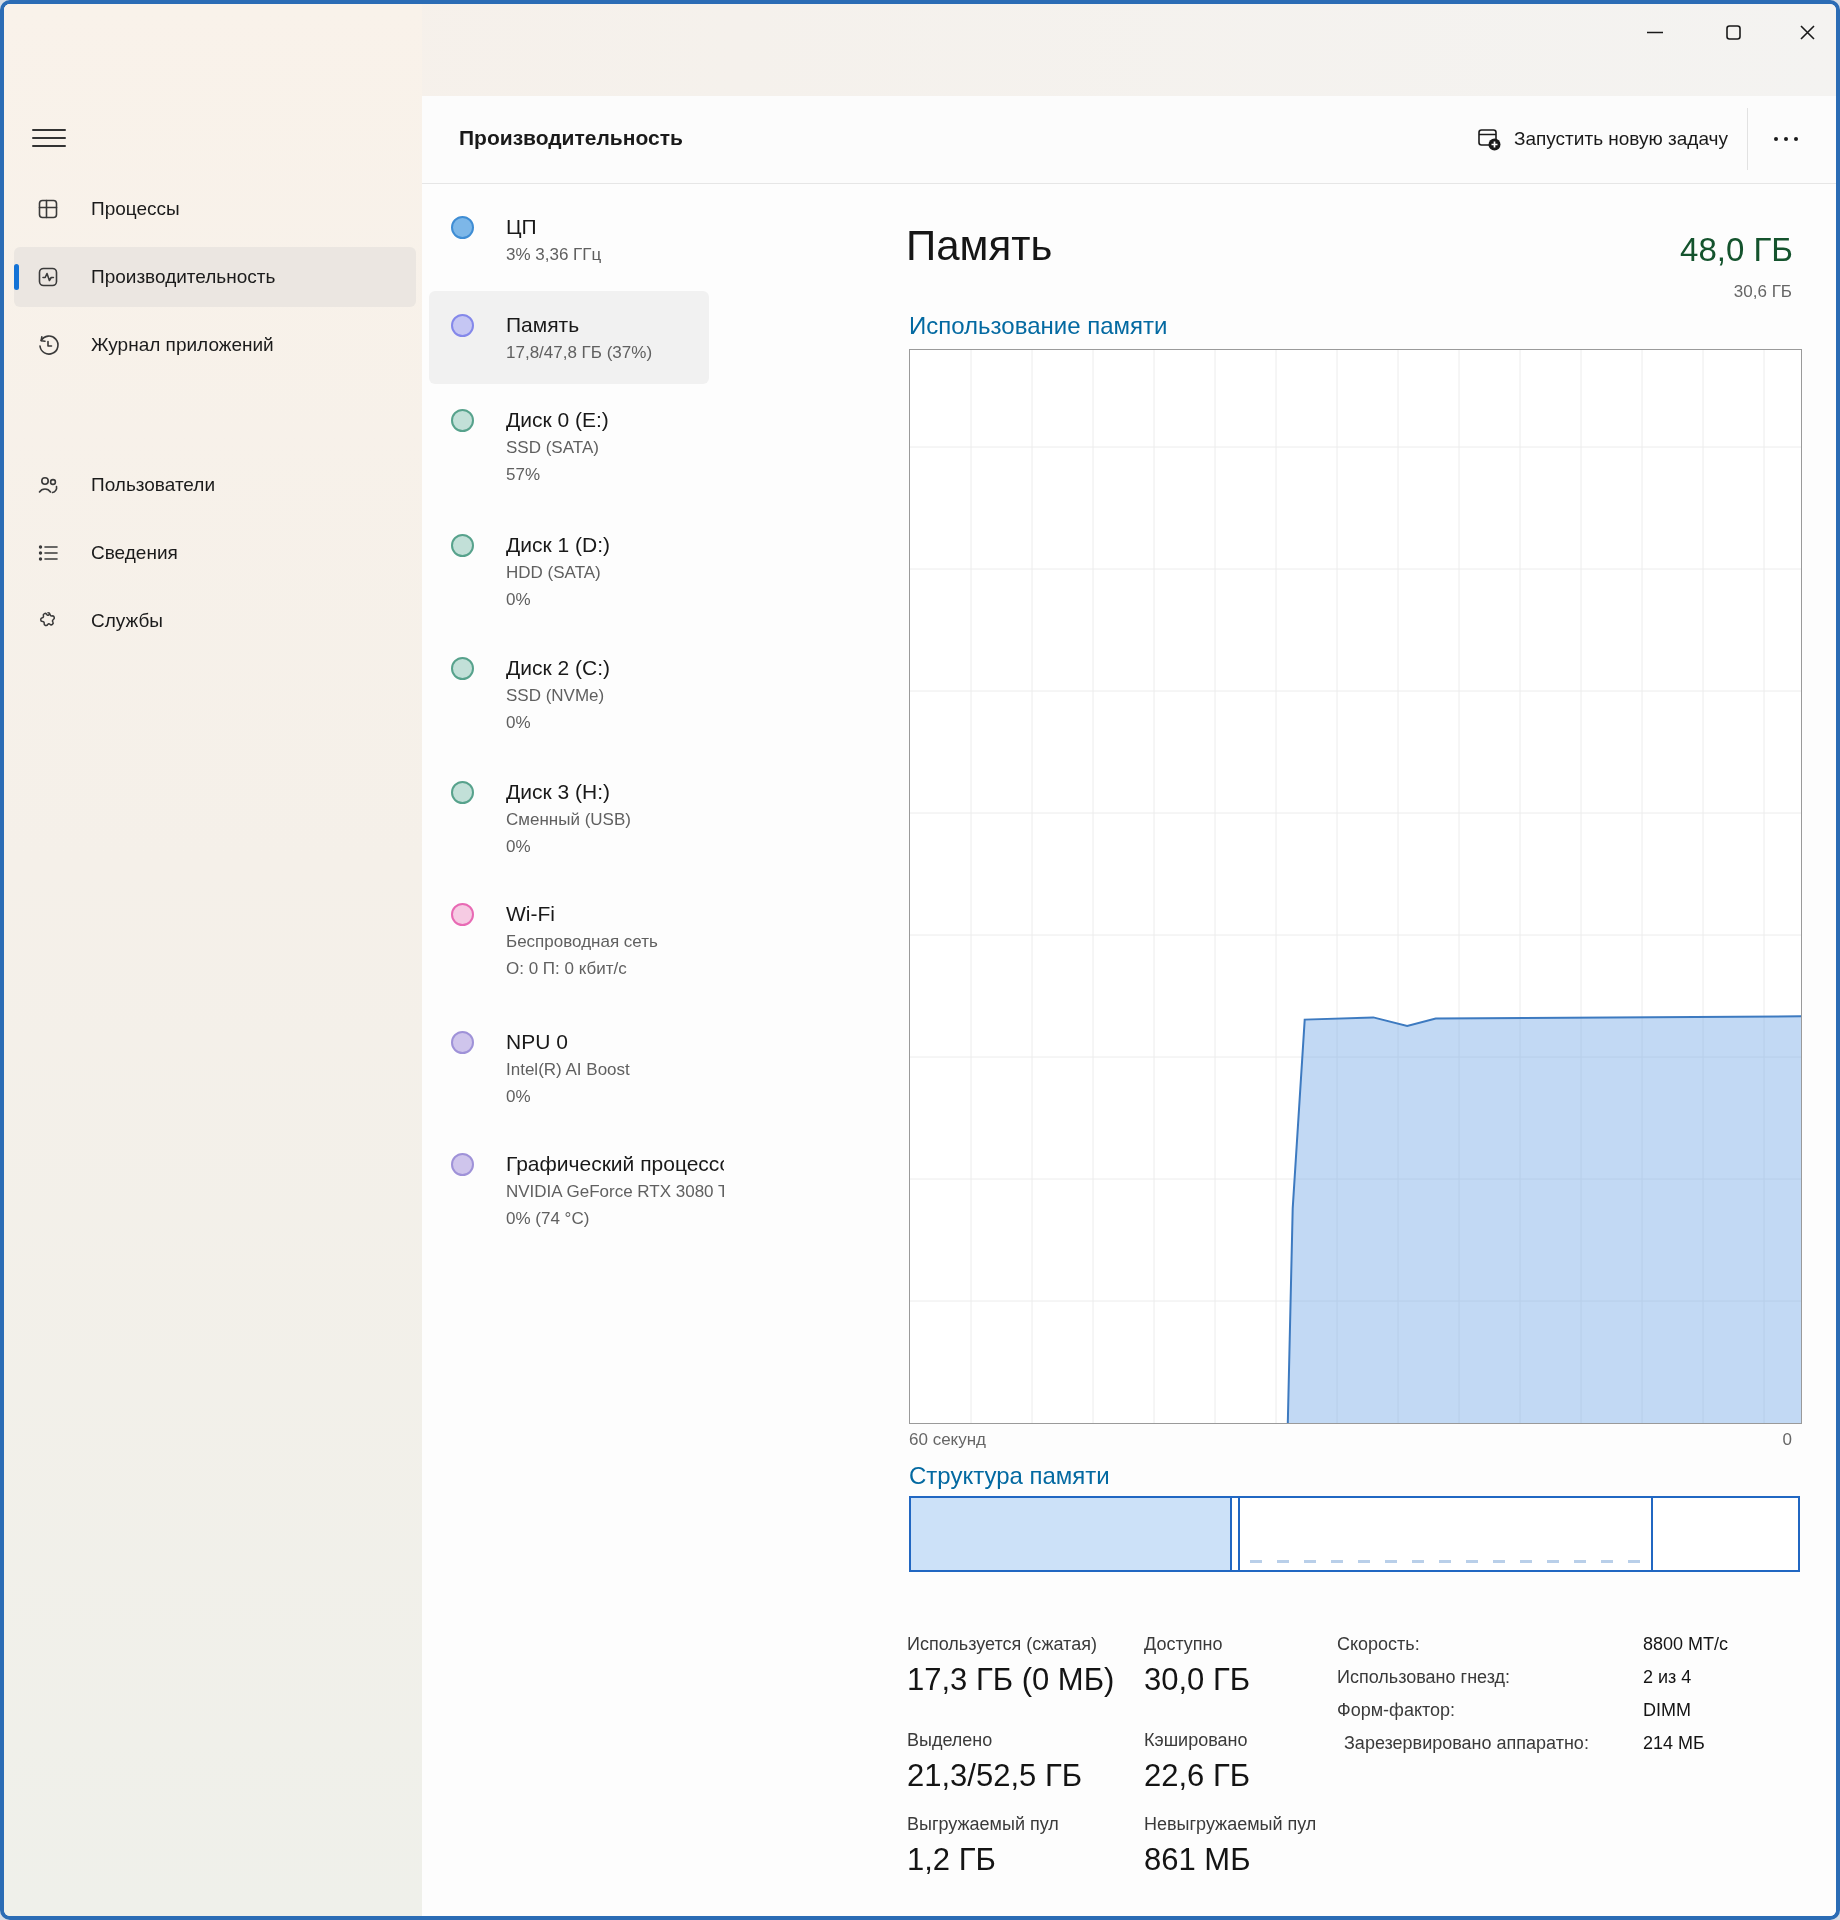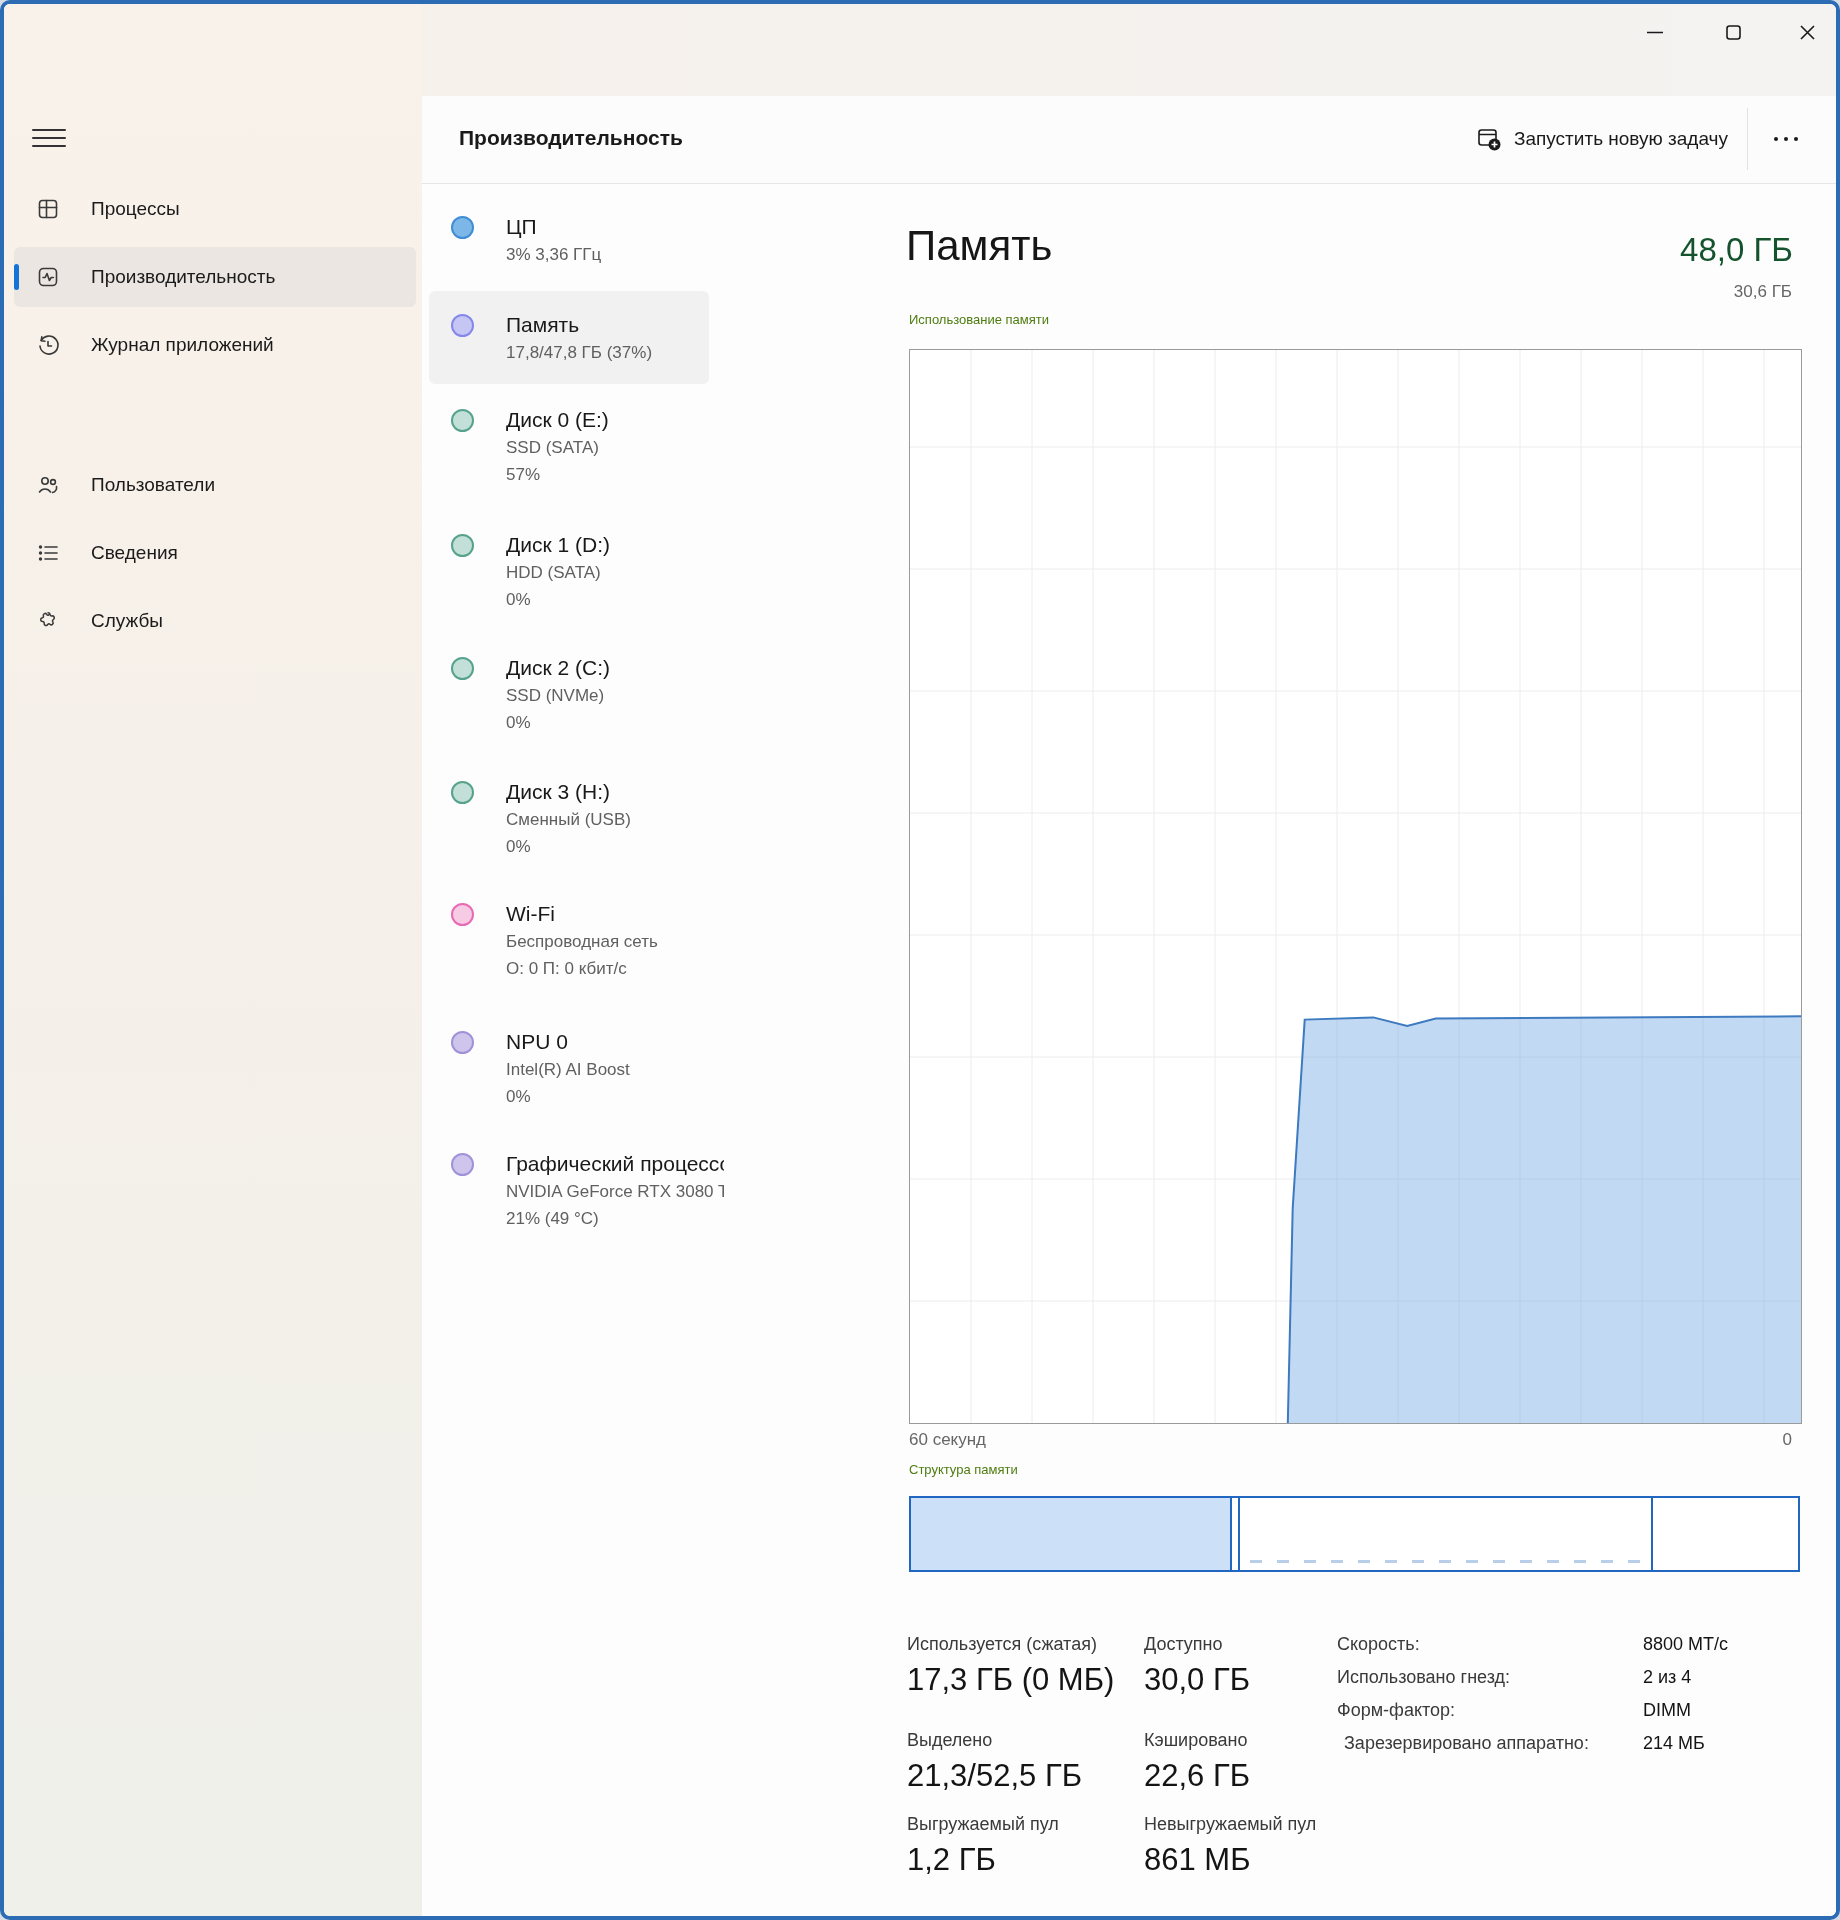--- a/index.html
+++ b/index.html
@@ -36,21 +36,21 @@
   .pitem{position:absolute;left:29px;cursor:pointer;}
   .pcirc{position:absolute;left:0;top:3px;width:19px;height:19px;border-radius:50%;border:2.5px solid;}
   .ptxt{position:absolute;left:55px;top:0;width:230px;}
   .ptitle{font-size:21px;line-height:28px;color:#191919;white-space:nowrap;}
   .psub{font-size:17px;line-height:27px;color:#606060;white-space:nowrap;}
   
   .main{position:absolute;left:720px;right:0;top:180px;bottom:0;background:#fdfdfd;}
   .abs{position:absolute;}
   .h1{font-size:42px;font-weight:500;color:#161616;}
   .htotal{font-size:33px;font-weight:400;color:#14532d;}
-  .smalllbl{font-size:13px;color:#4d7c0f;}
+  .smalllbl{font-size:24px;color:#0369a1;}
   .tinylbl{font-size:17px;color:#666;}
   .chart{position:absolute;left:185px;top:165px;width:891px;height:1073px;border:1px solid #9a9a9a;background:#fff;}
   .chart svg{position:absolute;left:0;top:0;}
   .membar{position:absolute;left:185px;top:1312px;width:891px;height:76px;border:2px solid #2167c2;box-sizing:border-box;display:flex;background:#fff;}
   .seg{position:relative;height:100%;box-sizing:border-box;}
   .seg-used{background:#cce1f8;border-right:2px solid #2167c2;}
   .seg-mod{background:#fff;border-right:2px solid #2167c2;}
   .seg-standby{background:#fff;border-right:2px solid #2167c2;}
   .seg-standby::after{content:"";position:absolute;left:10px;right:10px;bottom:7px;height:3px;background:repeating-linear-gradient(90deg,#b9cfe9 0 12px,transparent 12px 27px);}
   .seg-free{background:#fff;}
@@ -257,21 +257,21 @@
           <span class="ptitle" style="display:block">NPU 0</span>
           <span class="psub" style="display:block">Intel(R) AI Boost</span>
           <span class="psub" style="display:block">0%</span>
         </span>
     </div>
     <div class="pitem" style="top:966px;">
       <span class="pcirc" style="background: rgb(207, 197, 236); border-color: rgb(159, 146, 216);"></span>
       <span class="ptxt">
           <span class="ptitle" style="display:block">Графический процессор 0</span>
           <span class="psub" style="display:block">NVIDIA GeForce RTX 3080 Ti</span>
-          <span class="psub" style="display:block">21%  (49 °C)</span>
+          <span class="psub" style="display:block">0%  (74 °C)</span>
         </span>
     </div>
   </div>
 
   <div class="main">
     <div class="abs h1" style="left:182px;top:38px;">Память</div>
     <div class="abs htotal" style="right:43px;top:47px;">48,0 ГБ</div>
 
     <div class="abs smalllbl" style="left:185px;top:128px;">Использование памяти</div>
     <div class="abs tinylbl" style="right:44px;top:98px;">30,6 ГБ</div>

